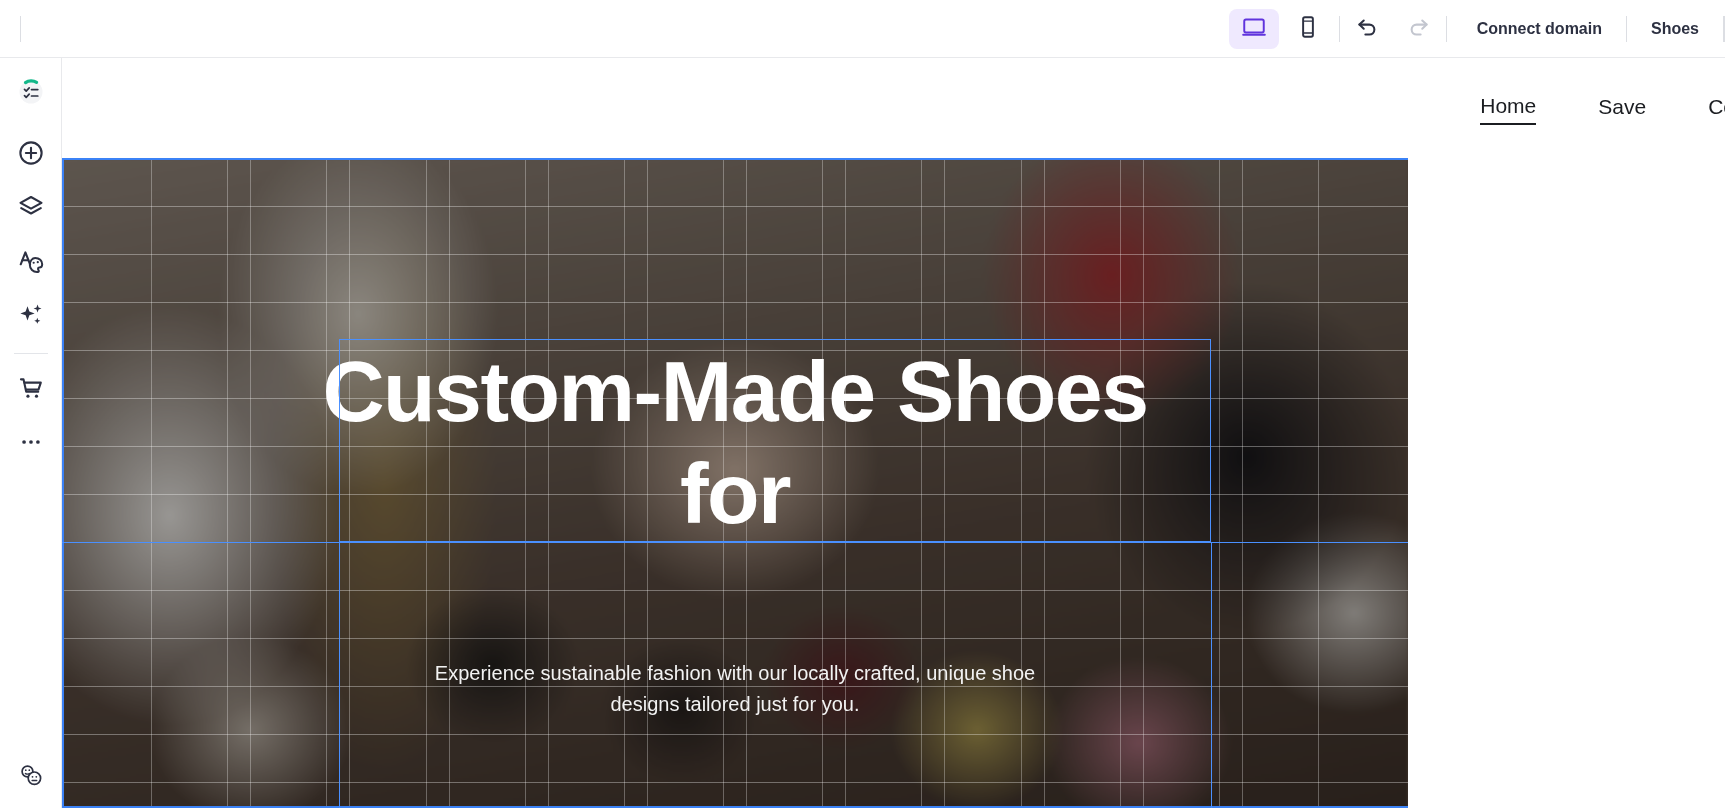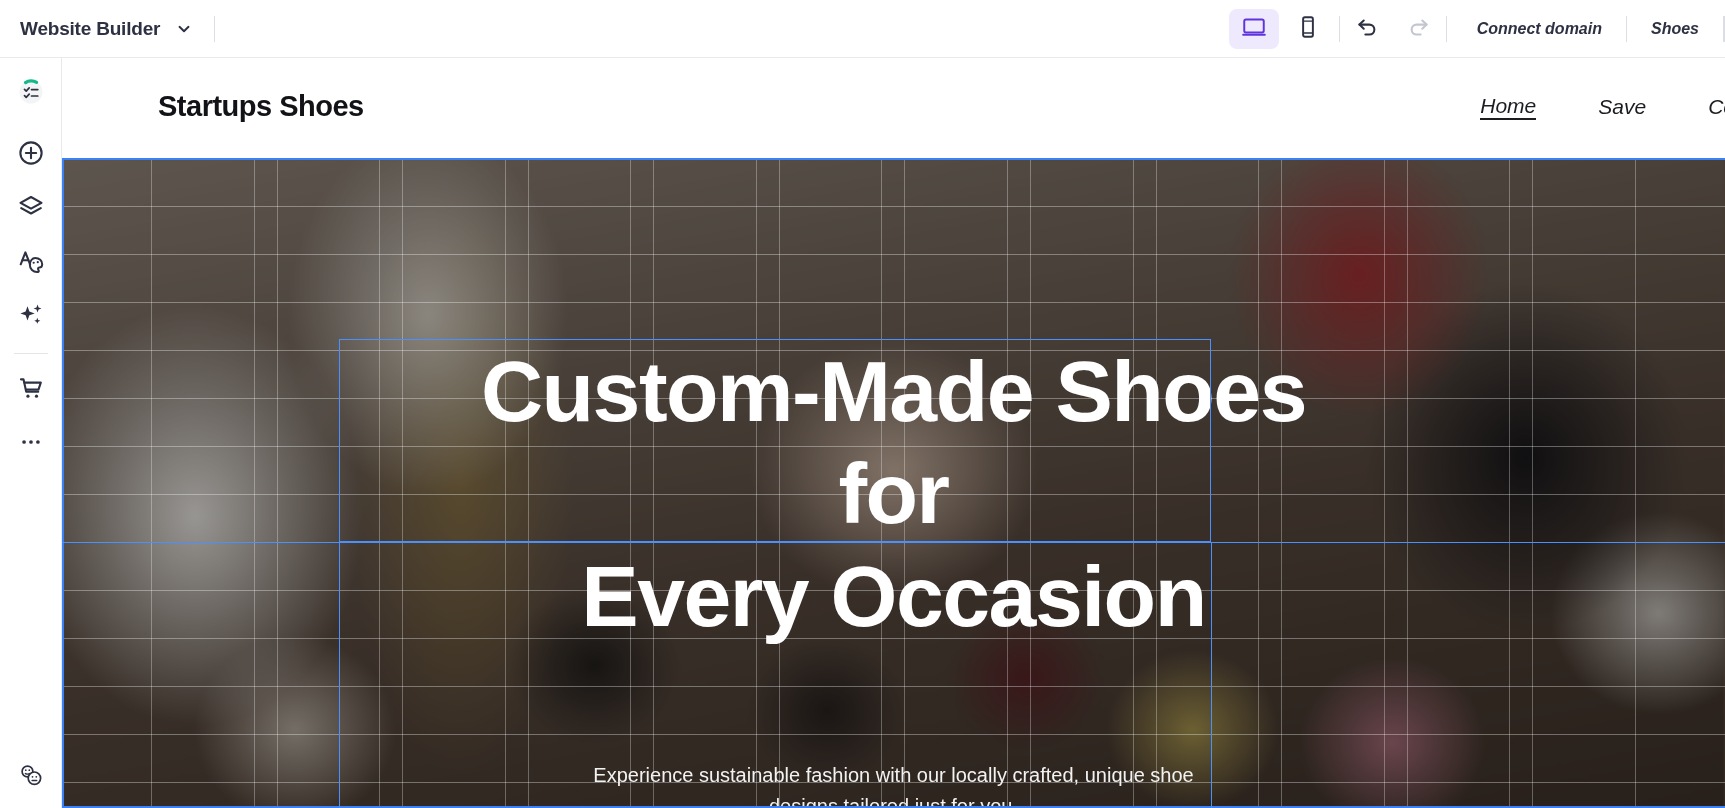--- a/index.html
+++ b/index.html
@@ -30,21 +30,21 @@
   .chev-btn {
     width: 20px; height: 20px;
     display: flex; align-items: center; justify-content: center;
     cursor: pointer;
   }
   .vdiv { width: 1px; height: 26px; background: #dcdee3; }
   .topbar-sep-left { margin-left: 20px; }
 
   .topbar-right {
     margin-left: auto; display: flex; align-items: center;
-    height: 100%; padding-right: 0px; font-style: italic;
+    height: 100%; padding-right: 0px;
   }
   .dev-toggle {
     display: flex; align-items: center; gap: 4px;
   }
   .dev-btn {
     width: 50px; height: 40px; border-radius: 8px;
     display: flex; align-items: center; justify-content: center;
     cursor: pointer; background: transparent;
   }
   .dev-btn.active { background: #efe9fe; }
@@ -104,28 +104,28 @@
     font-size: 29px; font-weight: bold; color: #111316;
     letter-spacing: -0.5px;
   }
   .site-nav {
     position: absolute; right: -10px; top: 36px;
     display: flex; align-items: center; gap: 62px;
     padding-right: 0;
   }
   .nav-link {
     font-size: 21px; color: #1b1d21; cursor: pointer;
-    white-space: nowrap; position: relative;  font-style: italic;
+    white-space: nowrap; position: relative; padding-bottom: 5px;
   }
   .nav-link.active { border-bottom: 2px solid #1b1d21; }
 
   
   .hero {
     position: absolute; top: 100px; left: 0;
-    width: 1663px; height: 650px;
+    width: 1346px; height: 650px;
     overflow: hidden;
     background: #6c5b4c;
   }
   .hero-photo {
     position: absolute; inset: 0;
     background:
       radial-gradient(ellipse 240px 300px at 8% 55%, rgba(244,242,238,0.92), rgba(244,242,238,0) 70%),
       radial-gradient(ellipse 200px 260px at 22% 24%, rgba(240,236,228,0.75), rgba(240,236,228,0) 70%),
       radial-gradient(ellipse 180px 200px at 78% 18%, rgba(170,40,45,0.85), rgba(170,40,45,0) 72%),
       radial-gradient(ellipse 230px 250px at 88% 46%, rgba(20,20,24,0.92), rgba(20,20,24,0) 70%),
@@ -219,28 +219,20 @@
   .hero-sub {
     margin-top: 113px;
     width: 620px; text-align: center;
     font-size: 20px; color: #f2f2f2; line-height: 1.55;
   }
 </style>
 </head>
 <body>
 
 <div class="topbar">
-  <div class="brand-area">
-    <span class="brand-title">Website Builder</span>
-    <span class="chev-btn">
-      <svg width="16" height="16" viewBox="0 0 16 16" fill="none">
-        <path d="M3.5 5.8 L8 10.2 L12.5 5.8" stroke="#2d3142" stroke-width="1.9" stroke-linecap="round" stroke-linejoin="round"></path>
-      </svg>
-    </span>
-  </div>
   <div class="vdiv topbar-sep-left"></div>
 
   <div class="topbar-right">
     <div class="dev-toggle">
       <div class="dev-btn active">
         <span>
           <svg width="26" height="26" viewBox="0 0 24 24" fill="none">
             <rect x="3" y="5" width="18" height="12" rx="1.6" stroke="#6034dd" stroke-width="1.8"></rect>
             <path d="M2 19.2 H22" stroke="#6034dd" stroke-width="1.8" stroke-linecap="round"></path>
           </svg>
@@ -375,21 +367,20 @@
         <circle cx="20.3" cy="16.8" r="0.9" fill="#2d3142"></circle>
         <path d="M16.1 20.4 H20.7" stroke="#2d3142" stroke-width="1.5" stroke-linecap="round"></path>
       </svg>
     </span>
   </div>
 </div>
 
 <div class="canvas">
 
   <div class="site-header">
-    <div class="site-logo">Startups Shoes</div>
     <div class="site-nav">
       <span class="nav-link active">Home</span>
       <span class="nav-link">Save</span>
       <span class="nav-link">Co</span>
     </div>
   </div>
 
   <div class="hero">
     <div class="hero-photo"></div>
     <div class="hero-overlay"></div>
@@ -408,21 +399,20 @@
         <div class="grid-col"></div>
         <div class="grid-col"></div>
         <div class="grid-col"></div>
         <div class="grid-col"></div>
       </div>
     </div>
 
     <div class="hero-content">
       <div class="hero-title">
         <div>Custom-Made Shoes for</div>
-        <div>Every Occasion</div>
       </div>
       <div class="hero-sub">Experience sustainable fashion with our locally crafted, unique shoe designs tailored just for you.</div>
 
     </div>
 
     <div class="heading-box"></div>
     <div class="heading-hline"></div>
     <div class="heading-vline-l"></div>
     <div class="heading-vline-r"></div>
 

